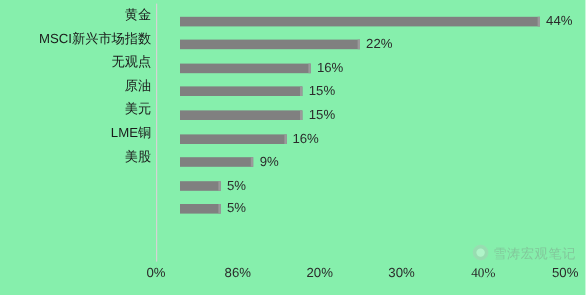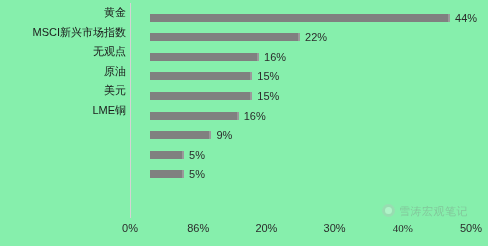--- a/index.html
+++ b/index.html
@@ -37,21 +37,21 @@
 
   
   .xaxis{position:absolute;left:130px;top:222px;width:341px;height:16px;}
   .xtick{
     position:absolute;top:0;font-size:11px;color:#2b2b2b;
     transform:translateX(-50%);white-space:nowrap;
   }
 
   
   .watermark{
-    position:absolute;right:20px;top:204px;
+    position:absolute;right:8px;top:204px;
     display:flex;align-items:flex-start;gap:4px;
     opacity:.34;
   }
   .wm-logo{
     width:13px;height:13px;border-radius:50%;
     background:#bdbdbd;position:relative;flex:none;
   }
   .wm-logo:before{
     content:"";position:absolute;left:3px;top:3px;width:7px;height:7px;
     border-radius:50%;background:#ffffff;
@@ -63,20 +63,21 @@
 
 <div id="chart-root">
 
   <div class="cats">
       <div class="cat">黄金</div>
       <div class="cat">MSCI新兴市场指数</div>
       <div class="cat">无观点</div>
       <div class="cat">原油</div>
       <div class="cat">美元</div>
       <div class="cat">LME铜</div>
+      <div class="cat">美股</div>
     </div>
 
   <div class="axis-line"></div>
 
   <div class="plot">
       <div class="row">
         <div class="bar" style="width: 88%; background: rgb(128, 128, 128);"></div>
         <div class="bar-cap" style="left: calc(88% - 2px);"></div>
         <div class="bar-label" style="left: 88%;">44%</div>
       </div>

